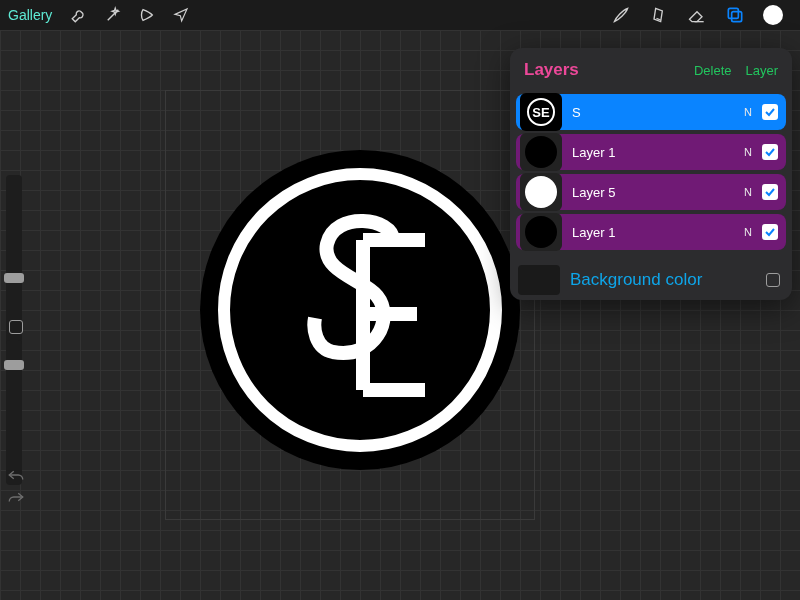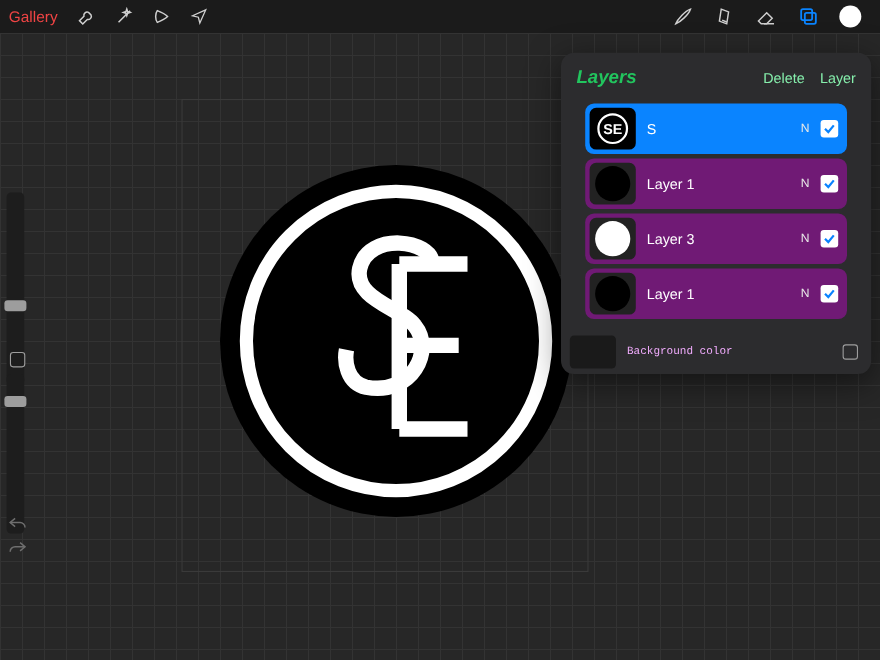--- a/index.html
+++ b/index.html
@@ -1,19 +1,19 @@
 <!DOCTYPE html>
 <html><head>
 <meta charset="utf-8">
 <style>
   * { box-sizing: border-box; margin: 0; padding: 0; }
   html, body { width: 800px; height: 600px; overflow: hidden; font-family: -apple-system, Helvetica, Arial, sans-serif; background:#2a2a2a; color:#e6e6e6; }
   
   .topbar { position:absolute; top:0; left:0; right:0; height:30px; background:#1b1b1b; display:flex; align-items:center; padding:0 8px; z-index:30; }
-  .topbar .gallery { font-size:14px; color:#ef4444; margin-right:10px; cursor:pointer; }
+  .topbar .gallery { font-size:14px; color:#5eead4; margin-right:10px; cursor:pointer; }
   .topbar .tool-icon { width:26px; height:26px; display:flex; align-items:center; justify-content:center; margin:0 4px; cursor:pointer; }
   .topbar .spacer { flex:1; }
   .topbar svg { stroke:#cfcfcf; fill:none; }
   .topbar .right-icon { width:30px; height:30px; display:flex; align-items:center; justify-content:center; margin:0 4px; cursor:pointer; }
   .layers-active svg rect { stroke:#0a84ff; }
   .color-swatch { width:20px; height:20px; border-radius:50%; background:#fff; }
 
   
   .canvas-wrap { position:absolute; top:30px; left:0; right:0; bottom:0; background:#272727; }
   .grid { position:absolute; inset:0;
@@ -41,35 +41,35 @@
   .side-square { position:absolute; left:9px; top:290px; width:14px; height:14px; border:1.5px solid #9d9d9d; border-radius:3px; }
 
   
   .undo-redo { position:absolute; left:4px; bottom:90px; width:24px; }
   .undo-redo .ubtn { width:24px; height:18px; display:flex; align-items:center; justify-content:center; margin:4px 0; cursor:pointer; }
   .undo-redo svg { stroke:#6e6e6e; fill:none; }
 
   
   .layers-panel { position:absolute; top:48px; right:8px; width:282px; background:#2c2c2e; border-radius:12px; box-shadow:0 8px 30px rgba(0,0,0,.5); z-index:40; overflow:hidden; }
   .lp-header { display:flex; align-items:center; padding:12px 14px 10px 14px; }
-  .lp-title { font-size:17px; font-weight:600; color:#22c55e; flex:1;font-style:italic; }
-  .lp-action { font-size:13px; color:#86efac; margin-left:14px; cursor:pointer; }
+  .lp-title { font-size:17px; font-weight:600; color:#ec4899; flex:1; }
+  .lp-action { font-size:13px; color:#22c55e; margin-left:14px; cursor:pointer; }
   .lp-rows { padding:0 6px 6px 6px; }
-  .layer-row { display:flex; align-items:center; height:46px; border-radius:8px; margin:4px 16px; padding:0 8px 0 4px; cursor:pointer; }
+  .layer-row { display:flex; align-items:center; height:36px; border-radius:8px; margin:4px 0; padding:0 8px 0 4px; cursor:pointer; }
   .layer-row.selected { background:#0a84ff; }
   .layer-row:not(.selected) { background:#701a75; }
   .layer-thumb { width:42px; height:38px; border-radius:6px; margin-right:10px; display:flex; align-items:center; justify-content:center; flex-shrink:0; }
   .layer-name { flex:1; font-size:13px; color:#fff; }
   .blend-letter { font-size:11px; color:#e8e8e8; margin:0 10px; }
   .vis-check { width:16px; height:16px; border-radius:3px; background:#fff; display:flex; align-items:center; justify-content:center; }
   .vis-check svg { stroke:#0a84ff; }
   .layer-row.selected .vis-check svg { stroke:#0a84ff; }
   .bg-row { display:flex; align-items:center; height:40px; padding:0 12px 0 8px; }
   .bg-thumb { width:42px; height:30px; background:#1a1a1a; border-radius:4px; margin-right:10px; }
-  .bg-label { flex:1; font-size:10px; color:#f0abfc;font-family:Liberation Mono, monospace; }
+  .bg-label { flex:1; font-size:17px; color:#0ea5e9; }
   .bg-check { width:14px; height:14px; border:1.5px solid #9d9d9d; border-radius:3px; }
 
   
   .th-se { background:#000; }
   .th-se svg { display:block; }
   .th-black-circle { background:#222; }
   .th-black-circle .c { width:32px; height:32px; border-radius:50%; background:#000; }
   .th-white-circle { background:#222; }
   .th-white-circle .c { width:32px; height:32px; border-radius:50%; background:#fff; }
 </style>
@@ -207,21 +207,21 @@
         <span class="vis-check">
           <svg width="12" height="12" viewBox="0 0 12 12" stroke-width="2" fill="none">
             <path d="M2 6l3 3 5-6"></path>
           </svg>
         </span>
       </div>
       <div class="layer-row">
         <div class="layer-thumb th-white-circle">
           <div class="c"></div>
         </div>
-        <span class="layer-name">Layer 3</span>
+        <span class="layer-name">Layer 5</span>
         <span class="blend-letter">N</span>
         <span class="vis-check">
           <svg width="12" height="12" viewBox="0 0 12 12" stroke-width="2" fill="none">
             <path d="M2 6l3 3 5-6"></path>
           </svg>
         </span>
       </div>
       <div class="layer-row">
         <div class="layer-thumb th-black-circle">
           <div class="c"></div>

